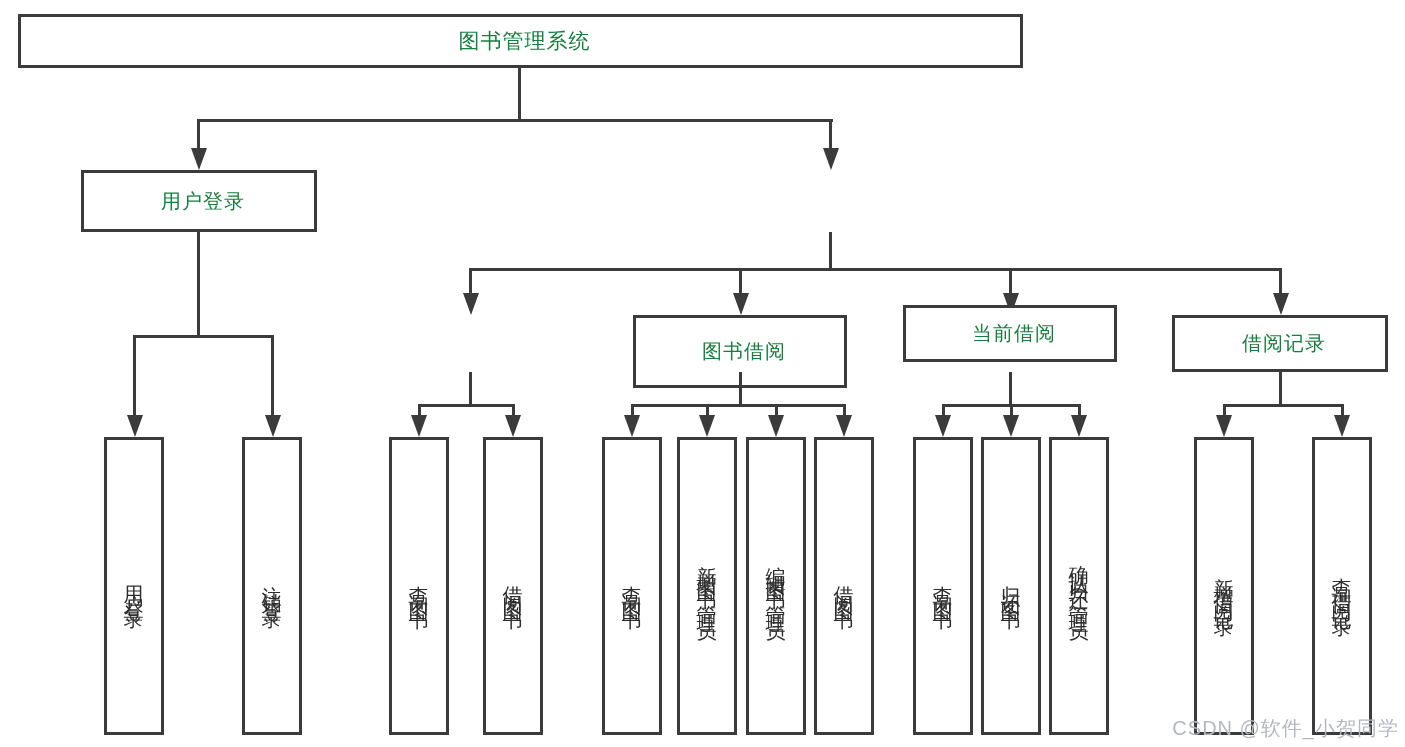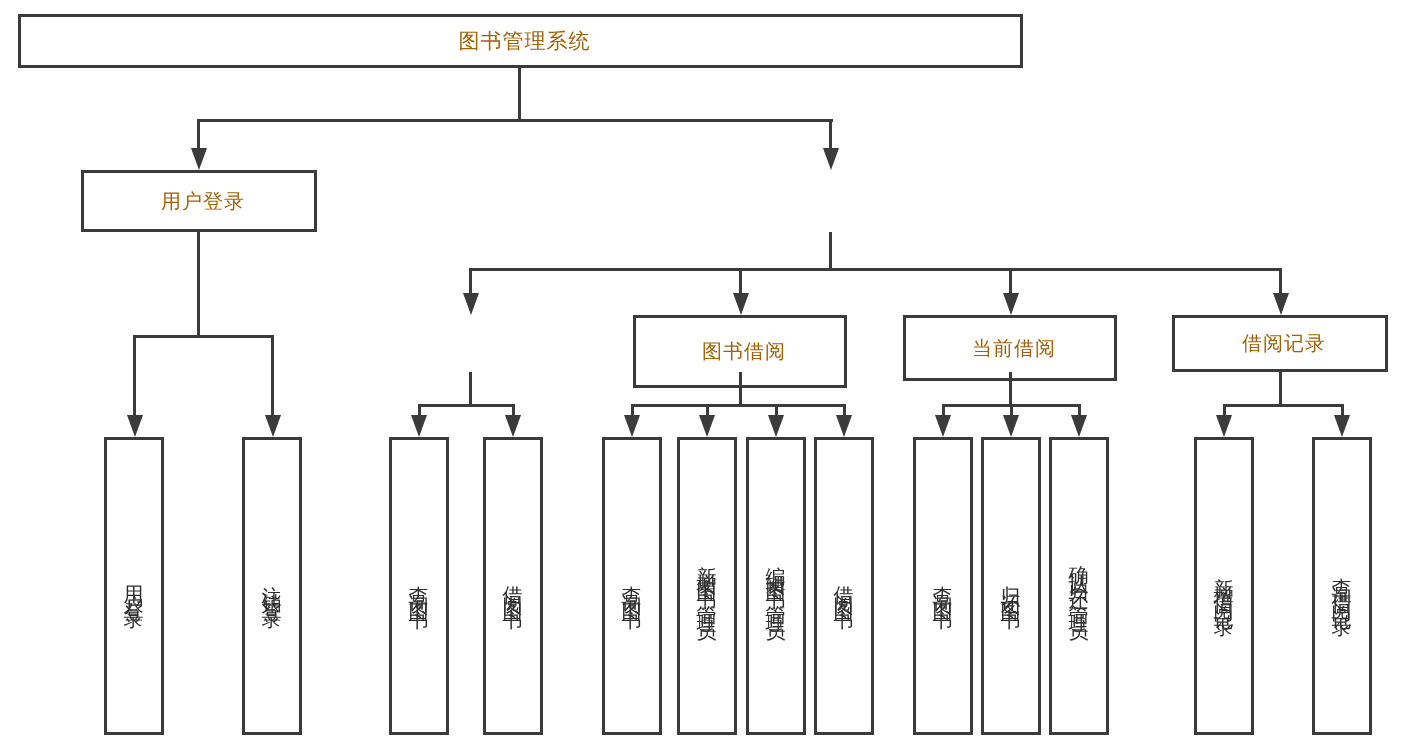--- a/index.html
+++ b/index.html
@@ -11,21 +11,21 @@
     overflow:hidden;
   }
   .box{
     position:absolute;
     box-sizing:border-box;
     border:3px solid #3b3b3b;
     background:#ffffff;
     display:flex;
     align-items:center;
     justify-content:center;
-    color:#a16207;
+    color:#15803d;
     font-size:20px;
     letter-spacing:1px;
     padding-left:8px;
   }
   .box.root{font-size:21px;}
   .leaf{
     position:absolute;
     box-sizing:border-box;
     border:3px solid #3b3b3b;
     background:#ffffff;
@@ -95,21 +95,21 @@
   <div class="vline" style="left:739px;top:268px;height:27px"></div>
   <div class="arrow" style="left:733px;top:293px"></div>
   <div class="vline" style="left:1009px;top:268px;height:27px"></div>
   <div class="arrow" style="left:1003px;top:293px"></div>
   <div class="vline" style="left:1279px;top:268px;height:27px"></div>
   <div class="arrow" style="left:1273px;top:293px"></div>
 
   <div class="box" style="left:633px;top:315px;width:214px;height:73px">
     <span>图书借阅</span>
   </div>
-  <div class="box" style="left:903px;top:315px;width:214px;height:66px">
+  <div class="box" style="left:903px;top:305px;width:214px;height:57px">
     <span>当前借阅</span>
   </div>
   <div class="box" style="left:1172px;top:315px;width:216px;height:57px">
     <span>借阅记录</span>
   </div>
 
   <div class="vline" style="left:469px;top:372px;height:32px"></div>
   <div class="hline" style="left:418px;top:404px;width:97px"></div>
   <div class="vline" style="left:418px;top:404px;height:14px"></div>
   <div class="arrow" style="left:411px;top:415px"></div>
@@ -176,14 +176,15 @@
   <div class="leaf" style="left:1049px;top:437px;width:60px;height:298px">
     <span class="vtext">确认归还（管理员）</span>
   </div>
   <div class="leaf" style="left:1194px;top:437px;width:60px;height:298px">
     <span class="vtext">新增借阅记录</span>
   </div>
   <div class="leaf" style="left:1312px;top:437px;width:60px;height:298px">
     <span class="vtext">查询借阅记录</span>
   </div>
 
+  <div class="watermark">CSDN @软件_小贺同学</div>
 
 </div>
 
 </body></html>

